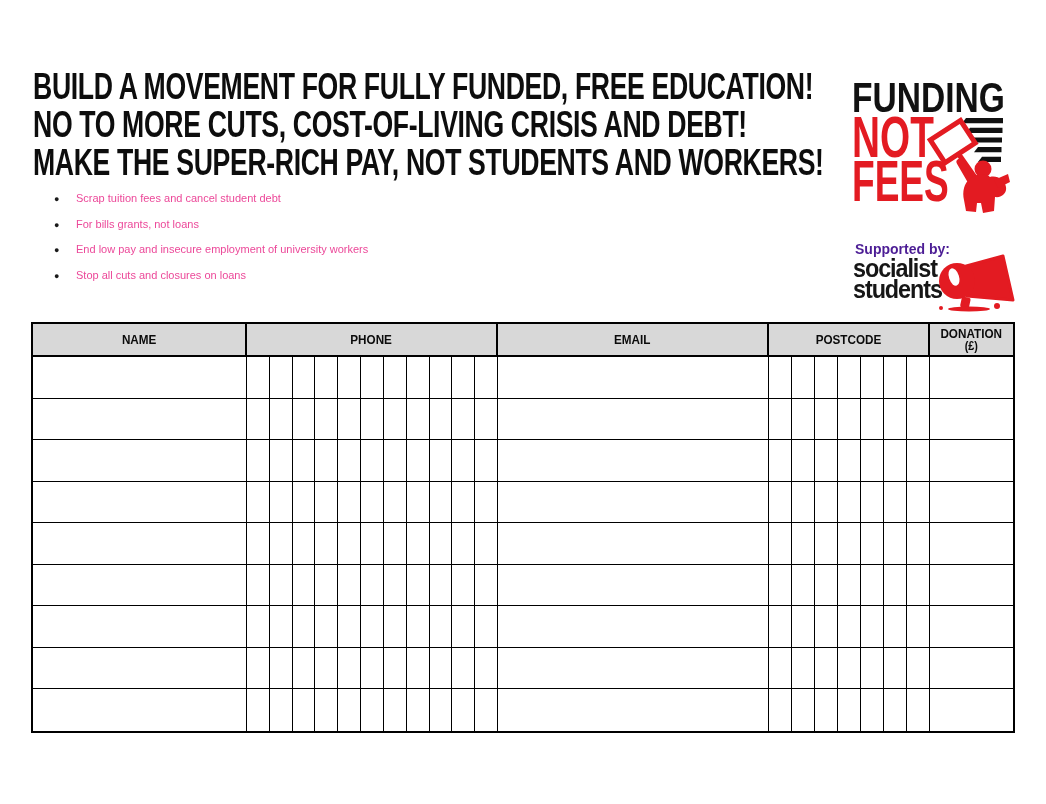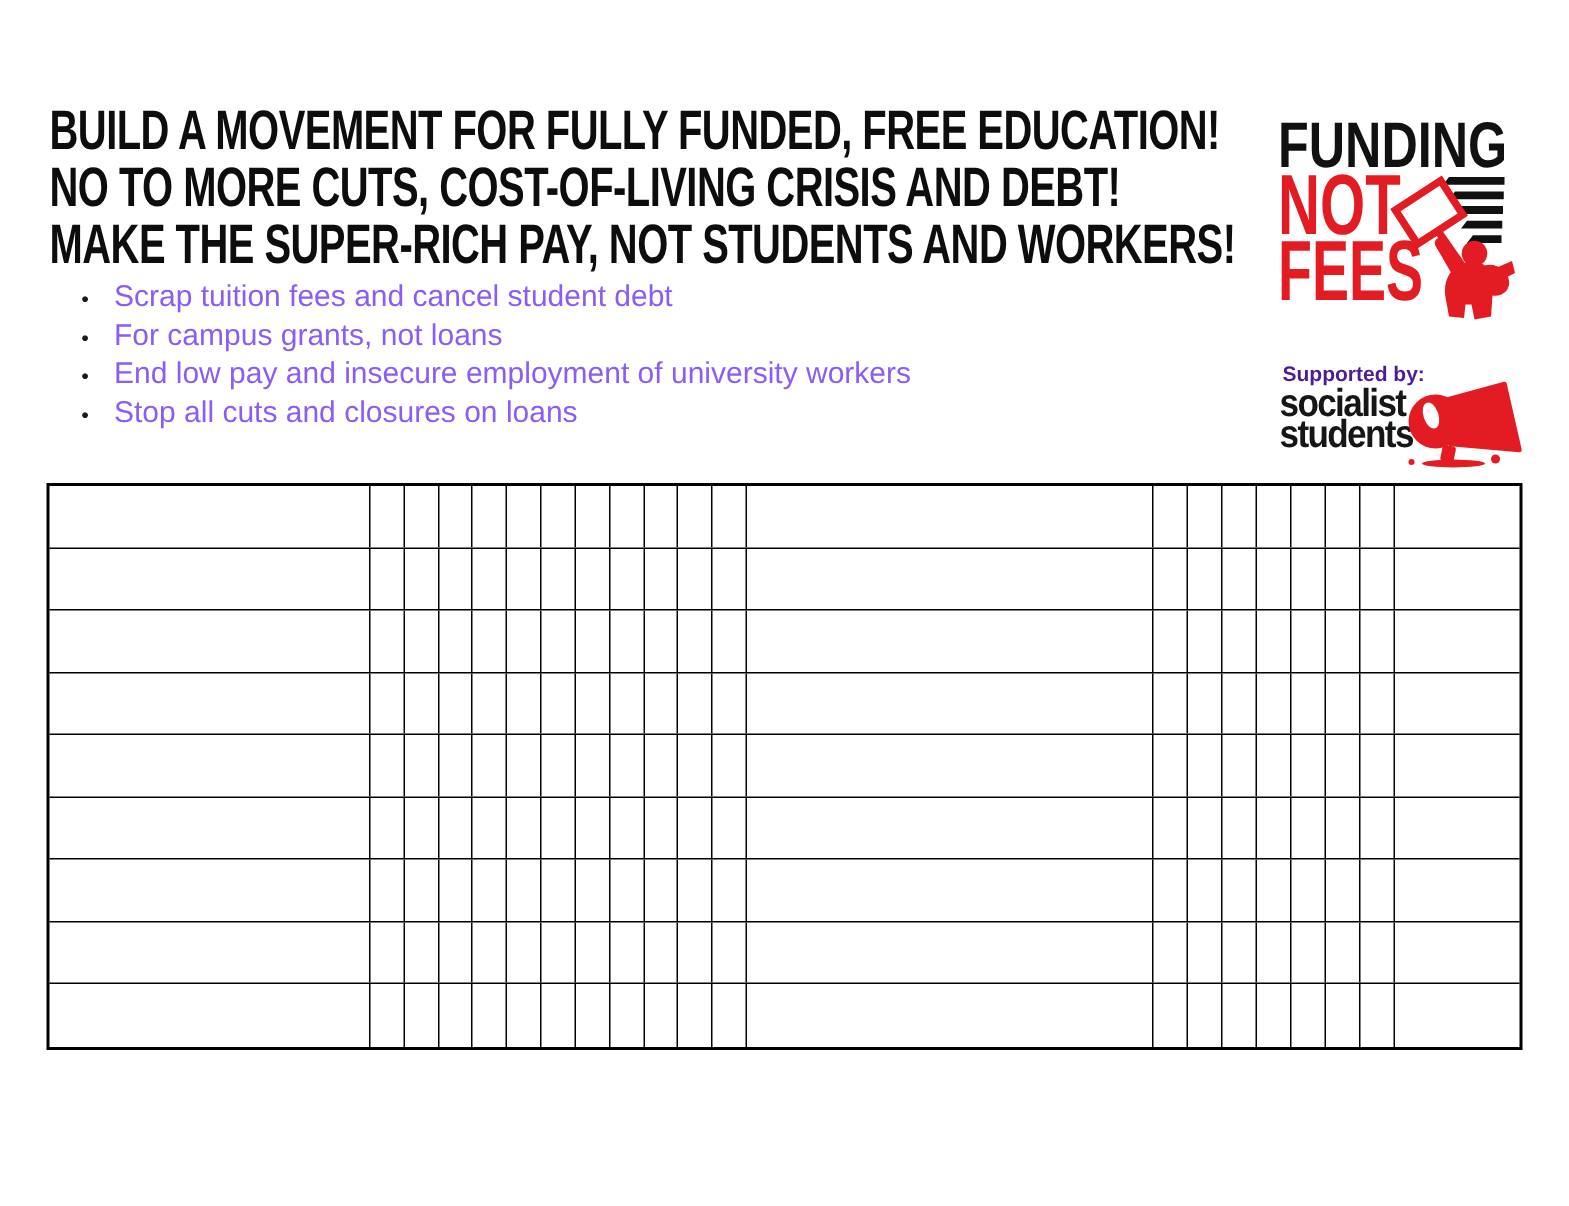--- a/index.html
+++ b/index.html
@@ -10,21 +10,21 @@
   
   .headline{
     position:absolute;left:33px;top:68px;
     font-weight:bold;font-size:37px;line-height:38px;letter-spacing:-0.5px;
     color:#0d0d0d;white-space:nowrap;
     transform:scaleX(0.72);transform-origin:0 0;
   }
   
   .bullets{position:absolute;left:52px;top:186px;margin:0;padding:0;list-style:none;}
   .bullets li{
-    position:relative;padding-left:24px;font-size:20px;line-height:25.6px;color:#8b5cf6;
+    position:relative;padding-left:24px;font-size:11px;line-height:25.6px;color:#ec4899;
   }
   .bullets li::before{
     content:"●";position:absolute;left:2px;top:1px;font-size:9px;color:#1a1a1a;
   }
   
   .fnf-logo{position:absolute;left:850px;top:76px;width:166px;height:142px;}
   .fnf-line{position:absolute;left:2px;font-weight:bold;line-height:1;white-space:nowrap;transform-origin:0 0;}
   .fnf-funding{top:0;font-size:43px;color:#111;transform:scaleX(0.78);}
   .fnf-not{top:33px;font-size:57px;color:#e31b22;transform:scaleX(0.68);}
   .fnf-fees{top:77px;font-size:57px;color:#e31b22;transform:scaleX(0.65);}
@@ -97,21 +97,21 @@
       <path d="M144,104 L158,98 L160,106 L148,112 Z"></path>
     </g>
   </svg>
   <div class="fnf-line fnf-funding">FUNDING</div>
   <div class="fnf-line fnf-not">NOT</div>
   <div class="fnf-line fnf-fees">FEES</div>
 </div>
 
 <ul class="bullets">
   <li>Scrap tuition fees and cancel student debt</li>
-  <li>For campus grants, not loans</li>
+  <li>For bills grants, not loans</li>
   <li>End low pay and insecure employment of university workers</li>
   <li>Stop all cuts and closures on loans</li>
 </ul>
 
 <div class="supported">Supported by:</div>
 <div class="socialist-logo">
   <div class="socialist-text">
     <div>socialist</div>
     <div>students</div>
   </div>
@@ -120,20 +120,38 @@
     <circle cx="46" cy="27" r="18" fill="#e31b22"></circle>
     <ellipse cx="43" cy="23" rx="5" ry="9" transform="rotate(-18 43 23)" fill="#ffffff"></ellipse>
     <rect x="50" y="43" width="9" height="11" rx="2" transform="rotate(12 54 48)" fill="#e31b22"></rect>
     <ellipse cx="58" cy="55" rx="21" ry="2.6" fill="#e31b22"></ellipse>
     <circle cx="30" cy="54" r="2" fill="#e31b22"></circle>
     <circle cx="86" cy="52" r="3" fill="#e31b22"></circle>
   </svg>
 </div>
 
 <div class="signup-table">
+  <div class="h-row">
+      <div class="h-cell col-name">
+        <span class="h-label">NAME</span>
+      </div>
+      <div class="h-cell col-phone">
+        <span class="h-label">PHONE</span>
+      </div>
+      <div class="h-cell col-email">
+        <span class="h-label">EMAIL</span>
+      </div>
+      <div class="h-cell col-postcode">
+        <span class="h-label">POSTCODE</span>
+      </div>
+      <div class="h-cell col-donation">
+        <span class="h-label">DONATION</span>
+        <span class="h-label l2">(£)</span>
+      </div>
+    </div>
   <div>
       <div class="t-row">
         <div class="cell col-name"></div>
         <div class="box-group col-phone">
           <div class="box-cell"></div>
           <div class="box-cell"></div>
           <div class="box-cell"></div>
           <div class="box-cell"></div>
           <div class="box-cell"></div>
           <div class="box-cell"></div>

